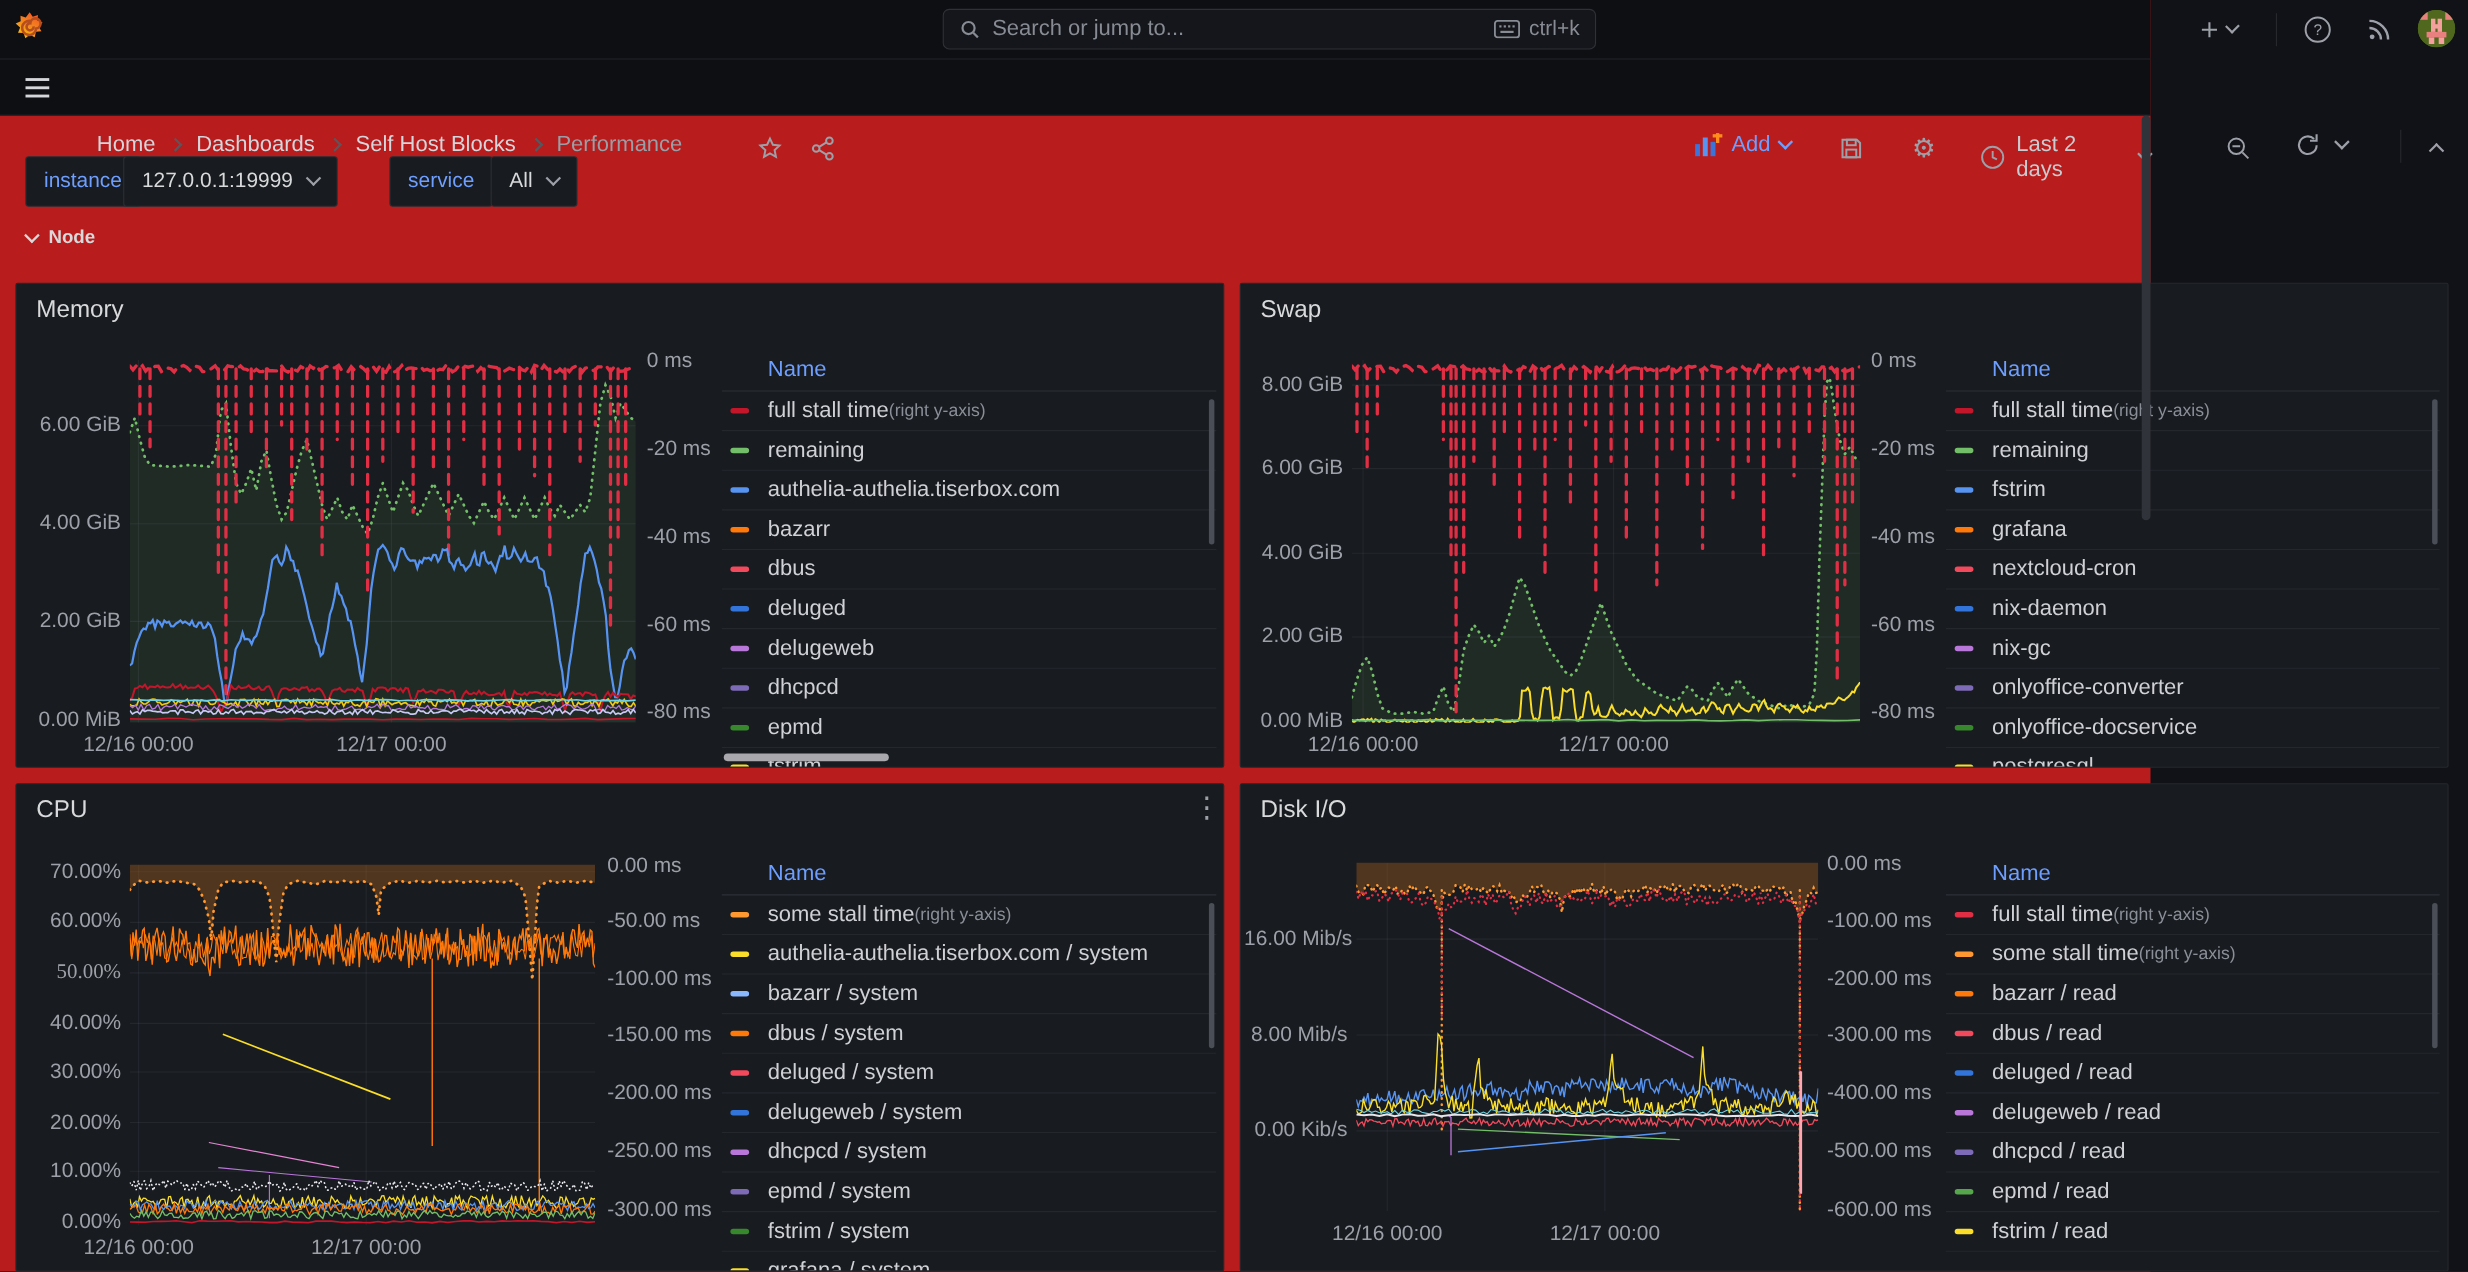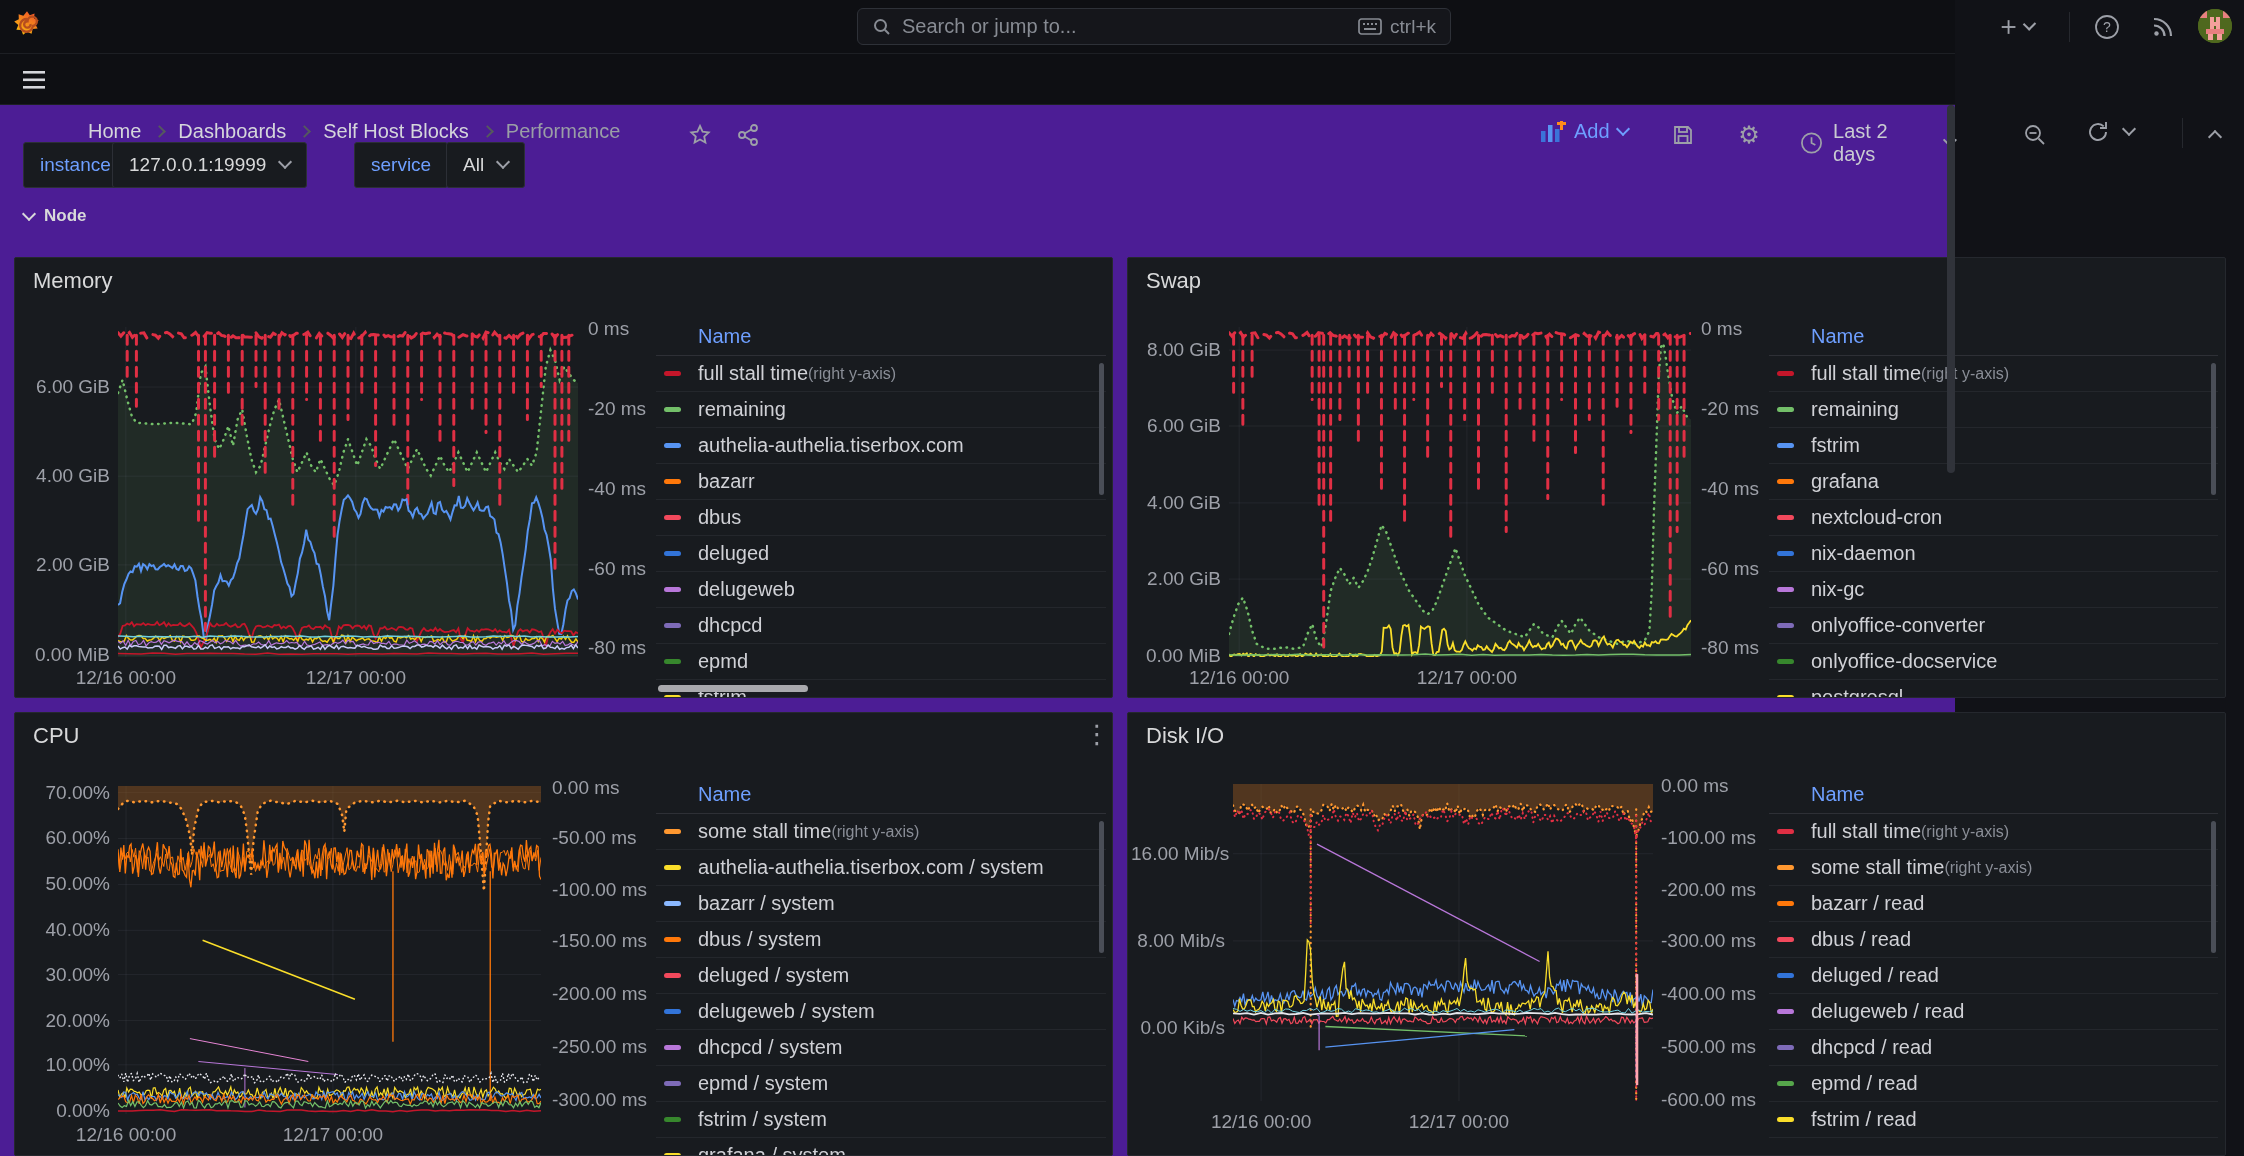--- a/index.html
+++ b/index.html
@@ -1,17 +1,17 @@
 <!DOCTYPE html>
 <html><head>
 <meta charset="utf-8">
 <style>
   html,body{margin:0;padding:0;background:#111217;width:2244px;height:1156px;overflow:hidden;
     font-family:"Liberation Sans","DejaVu Sans",sans-serif;-webkit-font-smoothing:antialiased;}
-  #app{position:relative;width:1955px;height:1156px;background:#4c1d95;}
+  #app{position:relative;width:1955px;height:1156px;background:#b91c1c;}
   
   .navrow1{position:absolute;left:0;top:0;width:100%;height:53px;background:#0e0f13;border-bottom:1px solid #1d1f24;}
   .navrow2{position:absolute;left:0;top:54px;width:100%;height:50px;background:#0e0f13;border-bottom:1px solid #1d1f24;}
   .logo{position:absolute;left:10px;top:9px;width:34px;height:34px;}
   .searchbox{position:absolute;left:857px;top:8px;width:594px;height:37px;background:#15161b;border:1px solid #2e3138;border-radius:6px;
     display:flex;align-items:center;padding:0 14px;box-sizing:border-box;color:#878b93;font-size:20px;gap:10px;}
   .searchbox .ph{flex:1;color:#878b93;}
   .kbd{display:flex;align-items:center;gap:8px;color:#878b93;font-size:19px;}
   .icnbtn{position:absolute;display:flex;align-items:center;justify-content:center;color:#9da0a8;cursor:pointer;}
   .vdiv{position:absolute;width:1px;background:#26282e;}
@@ -467,21 +467,21 @@
           </div>
           <div class="vscroll" style="top: 44px; height: 132px;"></div>
         </div>
       </div>
       <div class="panel" style="left: 14px; top: 712px; width: 1099px; height: 444px;">
         <div class="ptitle">CPU</div>
         <div class="kebab" style="left: 1069px;">⋮</div>
         <div class="axis left" style="left: 1px; top: 73px; width: 94px; height: 328px;">
           <div class="tick" style="top: calc(2% - 11px);">70.00%</div>
           <div class="tick" style="top: calc(16% - 11px);">60.00%</div>
-          <div class="tick" style="top: calc(30% - 11px);">50.00%</div>
+          <div class="tick" style="top: calc(30% - 11px); font-family: Liberation Serif, serif;">50.00%</div>
           <div class="tick" style="top: calc(44% - 11px);">40.00%</div>
           <div class="tick" style="top: calc(57.5% - 11px);">30.00%</div>
           <div class="tick" style="top: calc(71.5% - 11px);">20.00%</div>
           <div class="tick" style="top: calc(85% - 11px);">10.00%</div>
           <div class="tick" style="top: calc(99% - 11px);">0.00%</div>
         </div>
         <div class="axis right" style="left: 537px; top: 73px; width: 116px; height: 328px;">
           <div class="tick" style="top: calc(0.5% - 11px);">0.00 ms</div>
           <div class="tick" style="top: calc(16% - 11px);">-50.00 ms</div>
           <div class="tick" style="top: calc(31.7% - 11px);">-100.00 ms</div>

